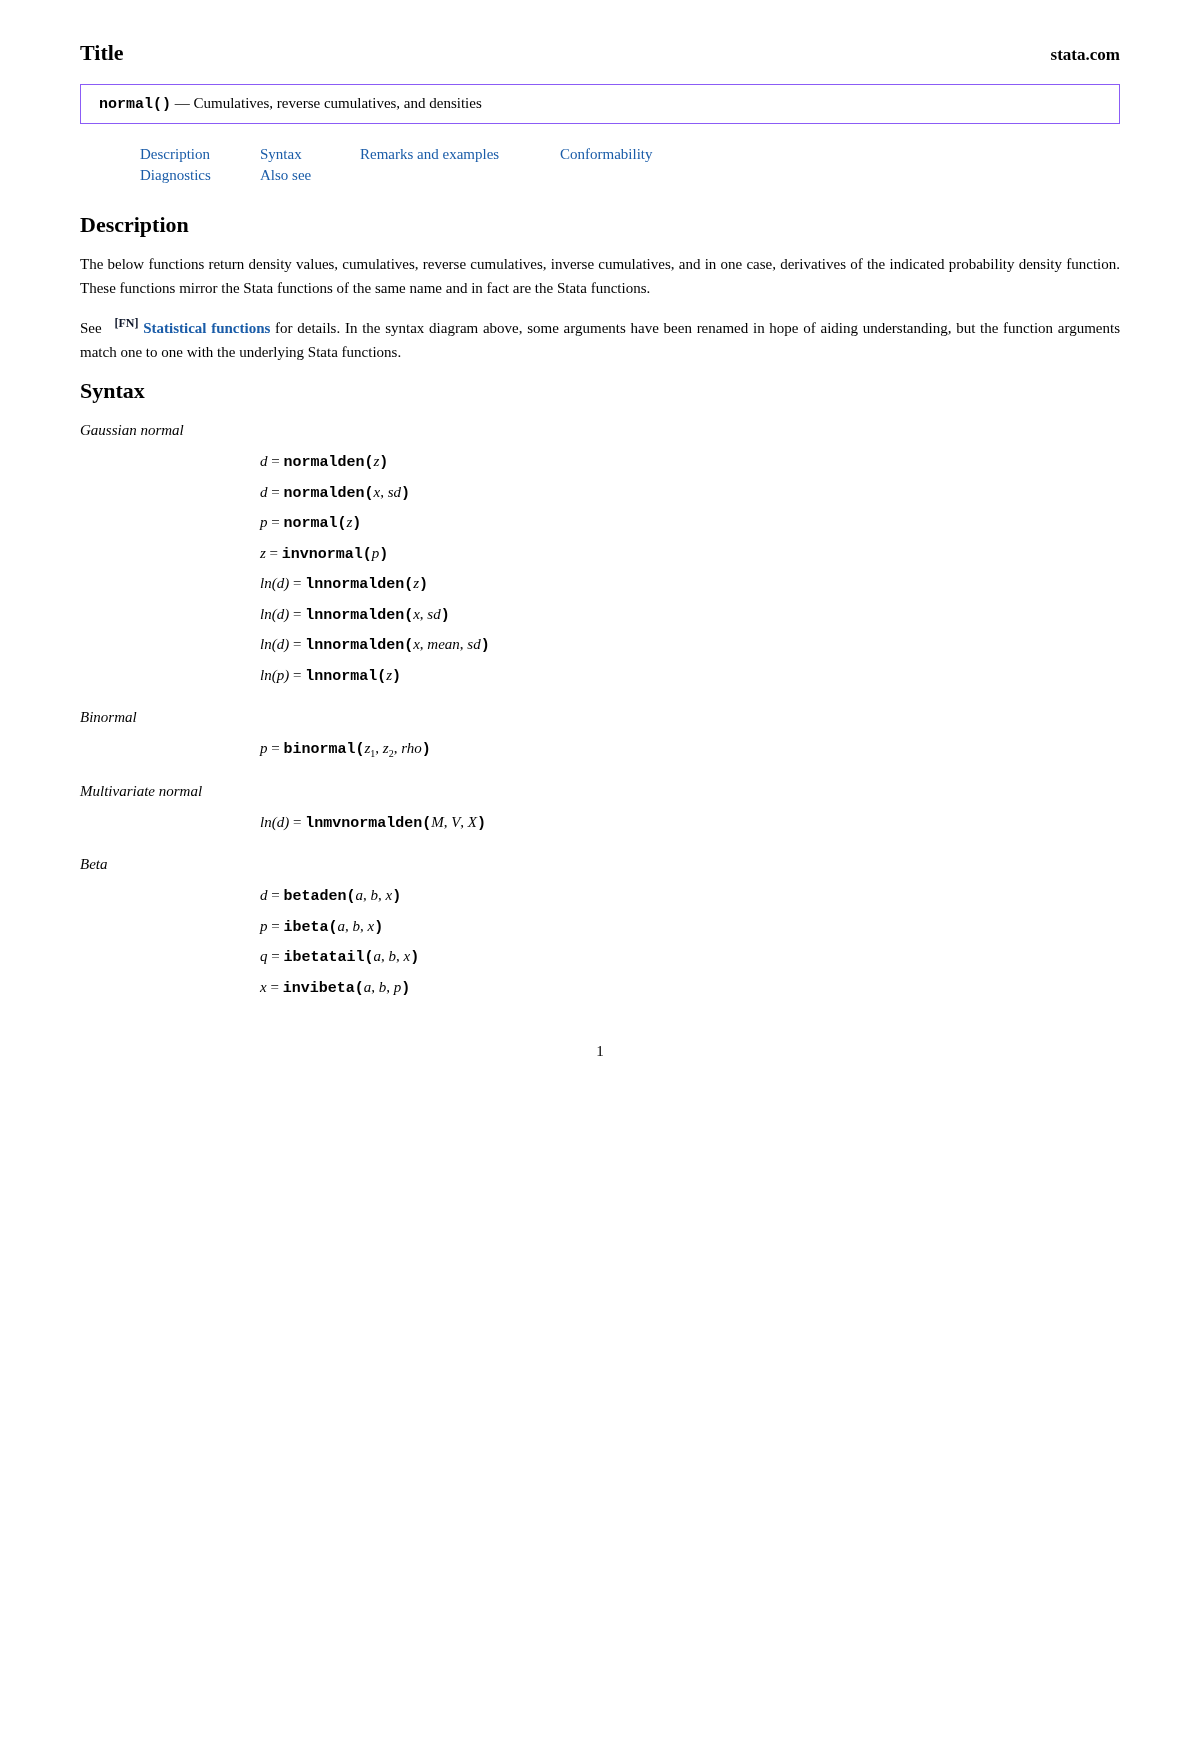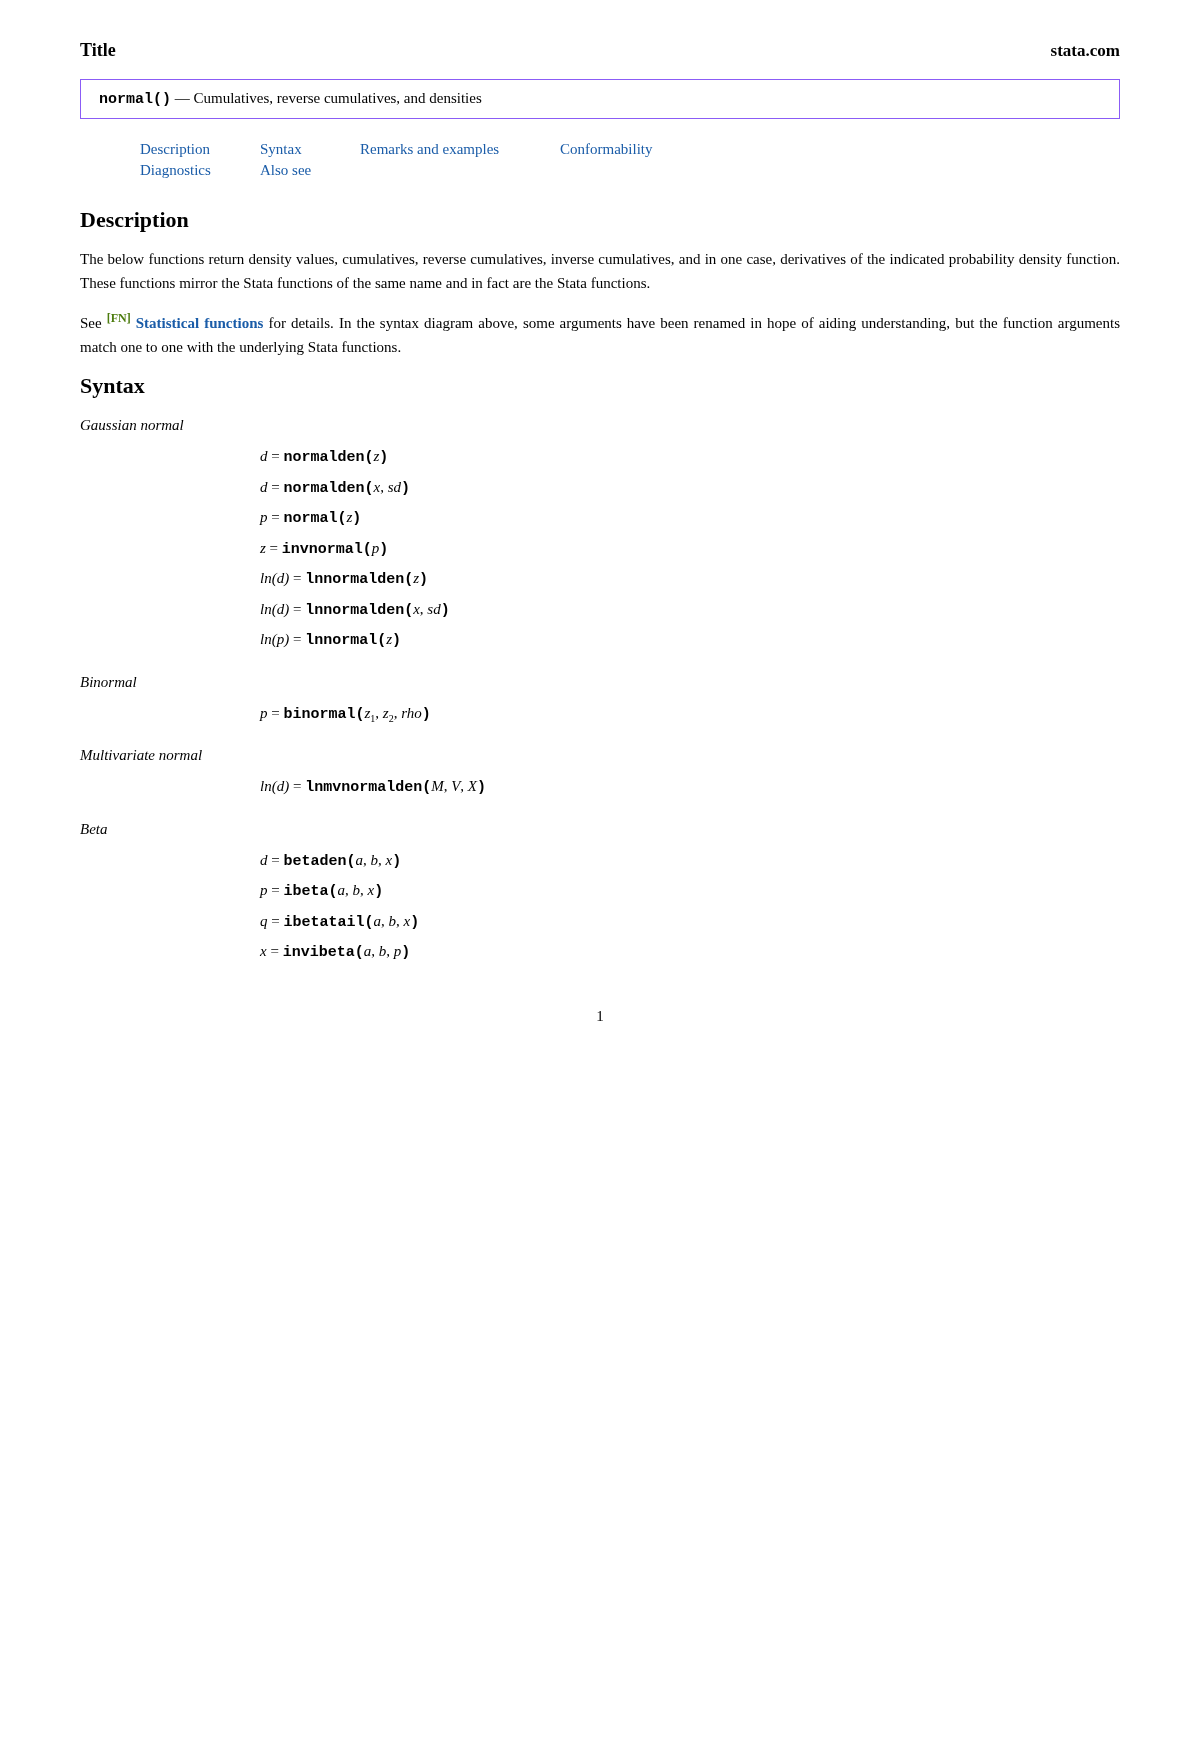--- a/index.html
+++ b/index.html
@@ -12,21 +12,21 @@
       min-height: 1756px;
       padding: 40px 80px 60px 80px;
     }
     .page-header {
       display: flex;
       justify-content: space-between;
       align-items: baseline;
       margin-bottom: 18px;
     }
     .page-title-left {
-      font-size: 18px;
+      font-size: 22px;
       font-weight: bold;
     }
     .stata-link {
       font-size: 17px;
       color: #000000;
       font-weight: bold;
       text-decoration: none;
     }
     .title-box {
       border: 1px solid #8b5cf6;
@@ -63,24 +63,25 @@
       line-height: 1.6;
       margin-bottom: 14px;
       font-size: 15px;
     }
     .fn-ref {
       color: #1a5ca8;
       text-decoration: none;
       font-weight: bold;
     }
     .fn-ref-bracket {
-      color: #4d7c0f;
+      color: #0f172a;
       font-weight: bold;
       font-size: 12px;
       vertical-align: super;
+      margin-left: 8px;
     }
     .syntax-section {
       margin-top: 14px;
     }
     .syntax-category {
       font-style: italic;
       font-size: 15px;
       margin-bottom: 8px;
       margin-top: 18px;
     }
@@ -160,20 +161,23 @@
       <span class="syntax-line">
         <span class="math-italic">z</span> = <span class="mono">invnormal(</span><span class="math-italic">p</span><span class="mono">)</span>
       </span>
       <span class="syntax-line">
         <span class="math-italic">ln(d)</span> = <span class="mono">lnnormalden(</span><span class="math-italic">z</span><span class="mono">)</span>
       </span>
       <span class="syntax-line">
         <span class="math-italic">ln(d)</span> = <span class="mono">lnnormalden(</span><span class="math-italic">x</span>,&nbsp;<span class="math-italic">sd</span><span class="mono">)</span>
       </span>
       <span class="syntax-line">
+        <span class="math-italic">ln(d)</span> = <span class="mono">lnnormalden(</span><span class="math-italic">x</span>,&nbsp;<span class="math-italic">mean</span>,&nbsp;<span class="math-italic">sd</span><span class="mono">)</span>
+      </span>
+      <span class="syntax-line">
         <span class="math-italic">ln(p)</span> = <span class="mono">lnnormal(</span><span class="math-italic">z</span><span class="mono">)</span>
       </span>
     </div>
   </div>
 
   <div>
     <div class="syntax-category">Binormal</div>
     <div class="syntax-lines">
       <span class="syntax-line">
         <span class="math-italic">p</span> = <span class="mono">binormal(</span><span class="math-italic">z</span><sub>1</sub>,&nbsp;<span class="math-italic">z</span><sub>2</sub>,&nbsp;<span class="math-italic">rho</span><span class="mono">)</span>

